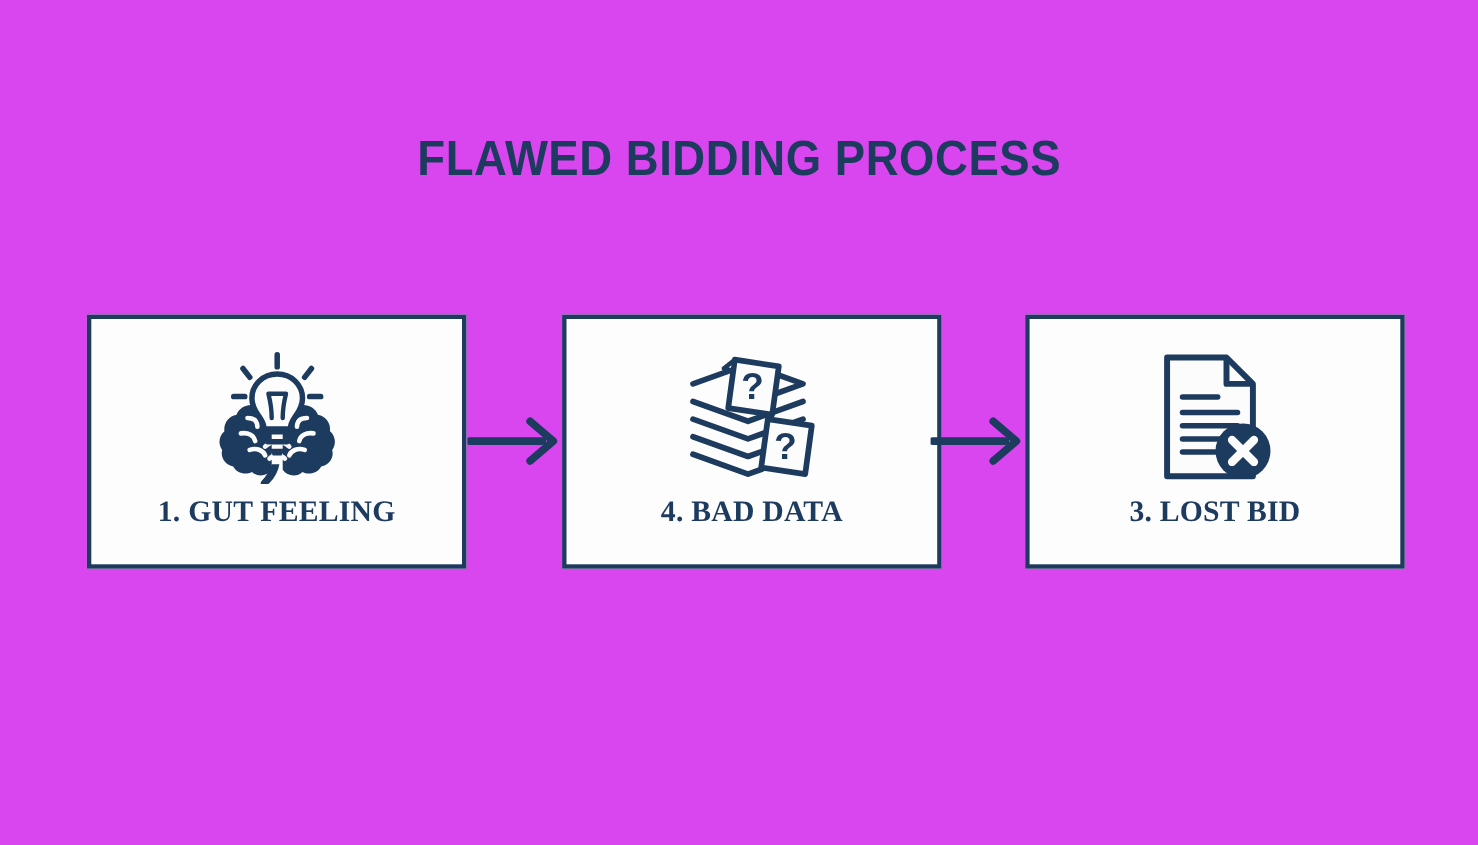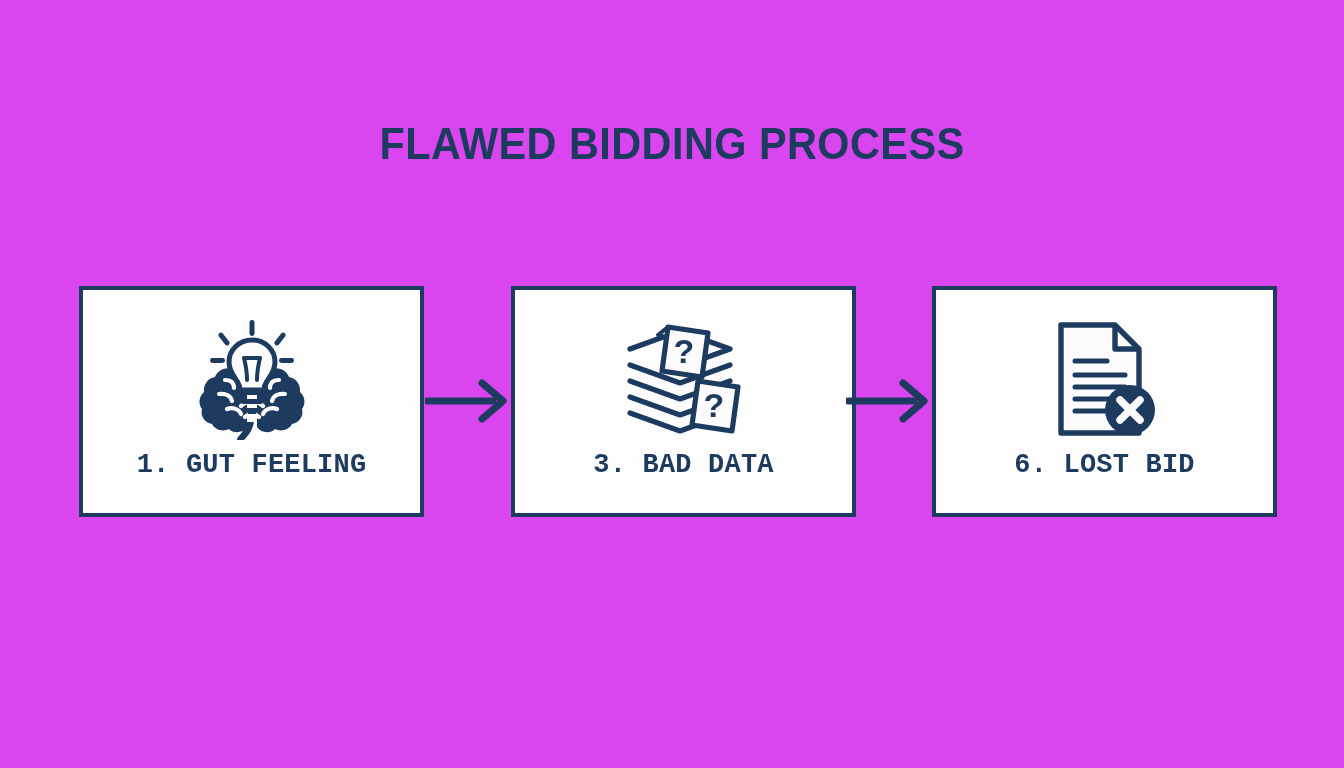--- a/index.html
+++ b/index.html
@@ -75,21 +75,21 @@
   .step-label {
     position: absolute;
     left: 0;
     top: 160px;
     width: 100%;
     text-align: center;
     font-size: 27px;
     font-weight: 700;
     color: #1d3a5f;
     letter-spacing: 0.2px;
-    font-family: Liberation Mono, monospace;
+    font-family: Liberation Serif, serif;
     white-space: nowrap;
   }
 
   
   .arrow {
     position: absolute;
     top: 85px;
     width: 88px;
     height: 60px;
   }
@@ -172,21 +172,21 @@
             <path d="M46 8 L44 18 L36 16 Z" fill="#fcfcfc" stroke="#1d3a5f" stroke-width="4" stroke-linejoin="round"></path>
             <text x="62" y="44" font-family="&quot;Liberation Sans&quot;, sans-serif" font-size="34" font-weight="700" fill="#1d3a5f" text-anchor="middle">?</text>
           </g>
 
           <g>
             <path d="M76 62 L116 68 L110 112 L70 106 Z" fill="#fcfcfc" stroke="#1d3a5f" stroke-width="5.2" stroke-linejoin="round"></path>
             <text x="92" y="98" font-family="&quot;Liberation Sans&quot;, sans-serif" font-size="34" font-weight="700" fill="#1d3a5f" text-anchor="middle">?</text>
           </g>
         </svg>
       </div>
-      <div class="step-label">3. BAD DATA</div>
+      <div class="step-label">4. BAD DATA</div>
     </div>
 
     <div class="arrow a2">
       <svg width="88" height="60" viewBox="0 0 88 60" aria-hidden="true">
         <g fill="none" stroke="#1d3a5f" stroke-width="7" stroke-linecap="round" stroke-linejoin="round">
           <line x1="2" y1="30" x2="68" y2="30"></line>
           <polyline points="57,12 78,30 57,48"></polyline>
         </g>
       </svg>
     </div>
@@ -206,17 +206,17 @@
             <line x1="24" y1="92" x2="62" y2="92"></line>
           </g>
 
           <circle cx="79" cy="91" r="25" fill="#1d3a5f"></circle>
           <g stroke="#fcfcfc" stroke-width="7.5" stroke-linecap="round">
             <line x1="69" y1="81" x2="89" y2="101"></line>
             <line x1="89" y1="81" x2="69" y2="101"></line>
           </g>
         </svg>
       </div>
-      <div class="step-label">6. LOST BID</div>
+      <div class="step-label">3. LOST BID</div>
     </div>
 
   </div>
 </div>
 
 </body></html>

